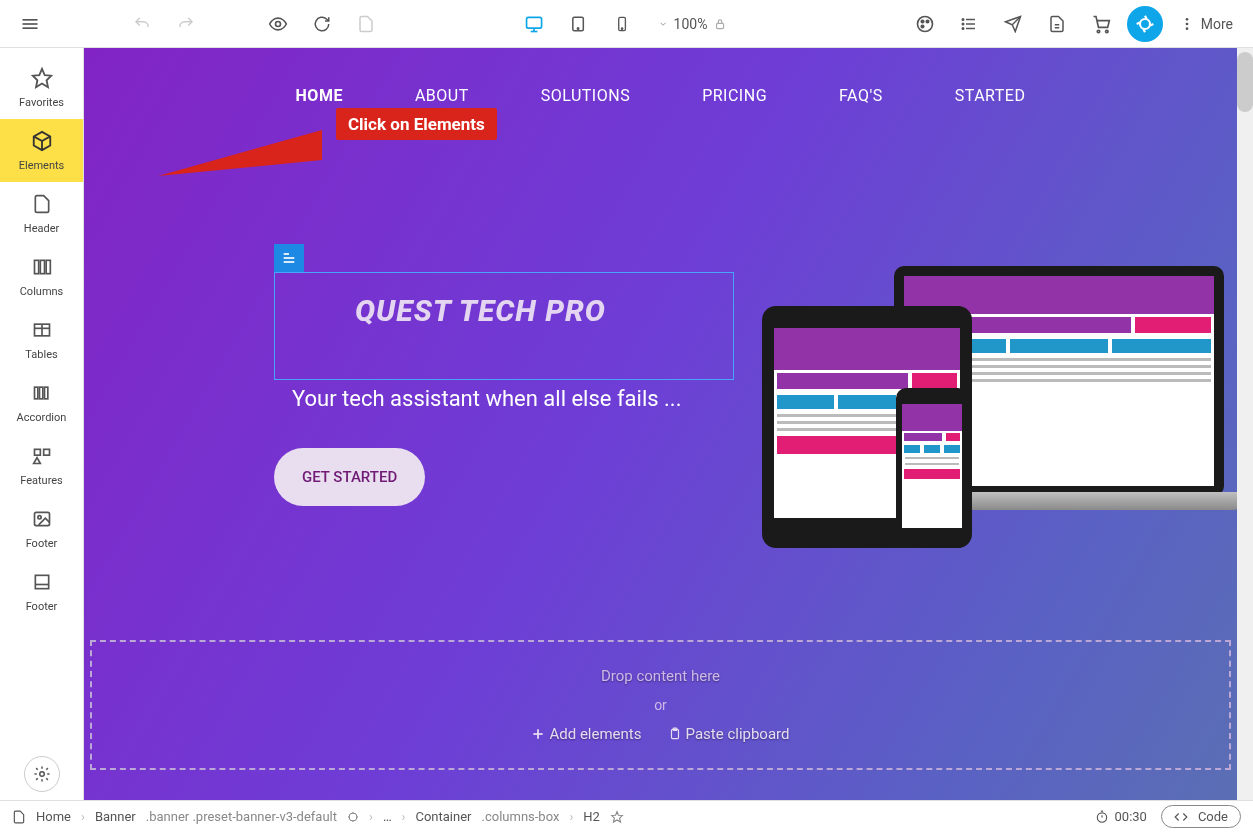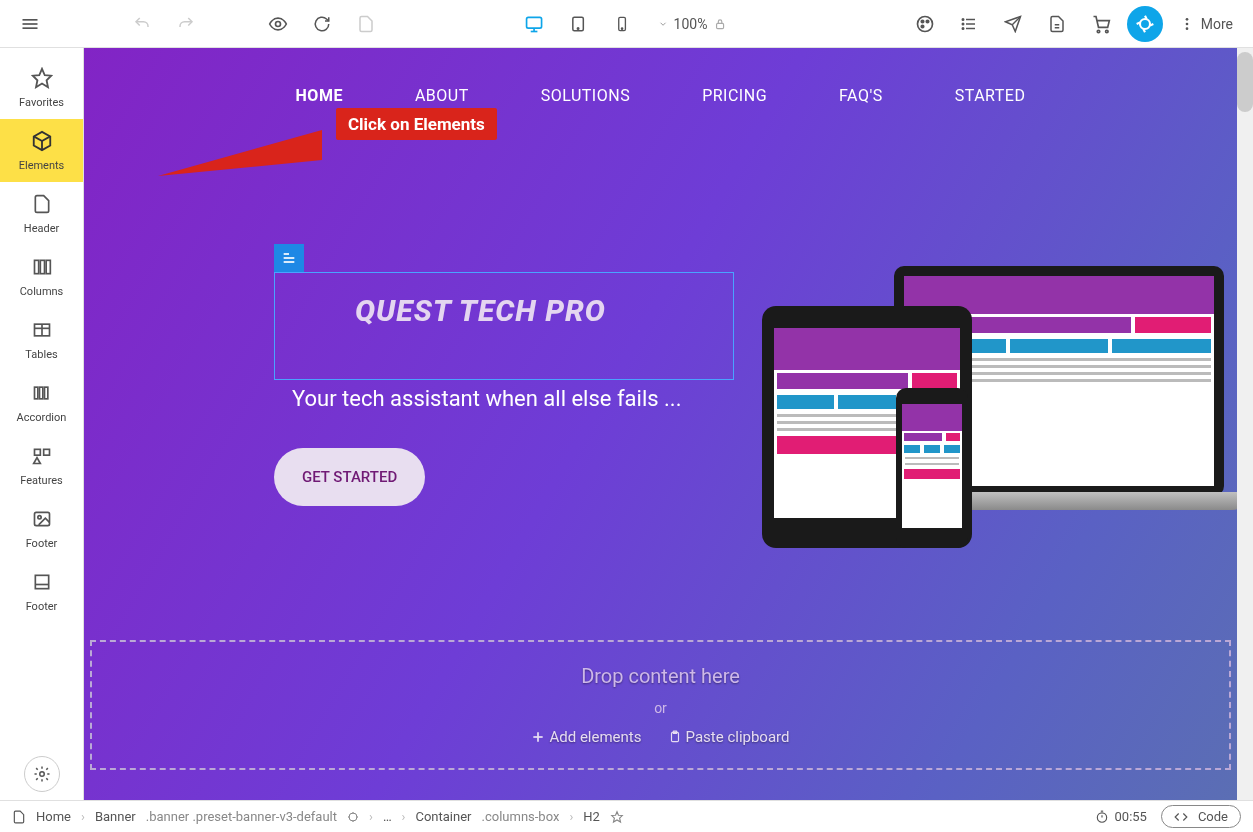--- a/index.html
+++ b/index.html
@@ -59,21 +59,21 @@
 .mock-header { height: 18%; background: #9333a8; }
 .mock-row { display: flex; gap: 4px; padding: 3px; }
 .mock-block-p { flex: 1; height: 16px; background: #9333a8; }
 .mock-block-m { flex: 0 0 25%; height: 16px; background: #e11d74; }
 .mock-block-b { flex: 1; height: 14px; background: #2196c9; }
 .mock-line { height: 3px; background: #bbb; margin: 2px 3px; }
 .mock-band-m { height: 18px; background: #e11d74; margin: 3px; }
 
 
 .drop-zone { position: absolute; bottom: 30px; left: 6px; right: 22px; height: 130px; border: 2px dashed #bba8d6; display: flex; flex-direction: column; align-items: center; justify-content: center; gap: 12px; color: #fff; }
-.drop-zone .dz-title { color: #cdb8e8; font-size: 20px; text-shadow: 0 1px 2px rgba(0,0,0,0.4); }
+.drop-zone .dz-title { color: #cdb8e8; font-size: 15px; text-shadow: 0 1px 2px rgba(0,0,0,0.4); }
 .drop-zone .dz-or { color: #cdb8e8; font-size: 14px; }
 .drop-zone .dz-actions { display: flex; gap: 26px; }
 .drop-zone .dz-action { color: #e6dcf2; font-size: 15px; cursor: pointer; text-shadow: 0 1px 2px rgba(0,0,0,0.4); display: flex; align-items: center; gap: 4px; }
 
 
 .bottom-bar { height: 32px; border-top: 1px solid #e0e0e0; display: flex; align-items: center; padding: 0 12px; font-size: 13px; color: #555; justify-content: space-between; }
 .breadcrumb { display: flex; align-items: center; gap: 10px; }
 .breadcrumb .sep { color: #bbb; }
 .breadcrumb .bc-class { color: #888; }
 .bottom-right { display: flex; align-items: center; gap: 14px; }
@@ -457,21 +457,21 @@
         <polygon points="12 3 14.5 9 21 9.5 16.5 14 18 20.5 12 17 6 20.5 7.5 14 3 9.5 9.5 9"></polygon>
       </svg>
   </div>
   <div class="bottom-right">
     <div style="display:flex;align-items:center;gap:6px">
       <svg width="14" height="14" viewBox="0 0 24 24" fill="none" stroke="#555" stroke-width="2">
           <circle cx="12" cy="13" r="8"></circle>
           <line x1="12" y1="9" x2="12" y2="13"></line>
           <line x1="10" y1="2" x2="14" y2="2"></line>
         </svg>
-      <span>00:55</span>
+      <span>00:30</span>
     </div>
     <div class="code-btn">
       <svg width="14" height="14" viewBox="0 0 24 24" fill="none" stroke="#555" stroke-width="2">
           <polyline points="16 18 22 12 16 6"></polyline>
           <polyline points="8 6 2 12 8 18"></polyline>
         </svg>
       <span>Code</span>
     </div>
   </div>
 </div>

